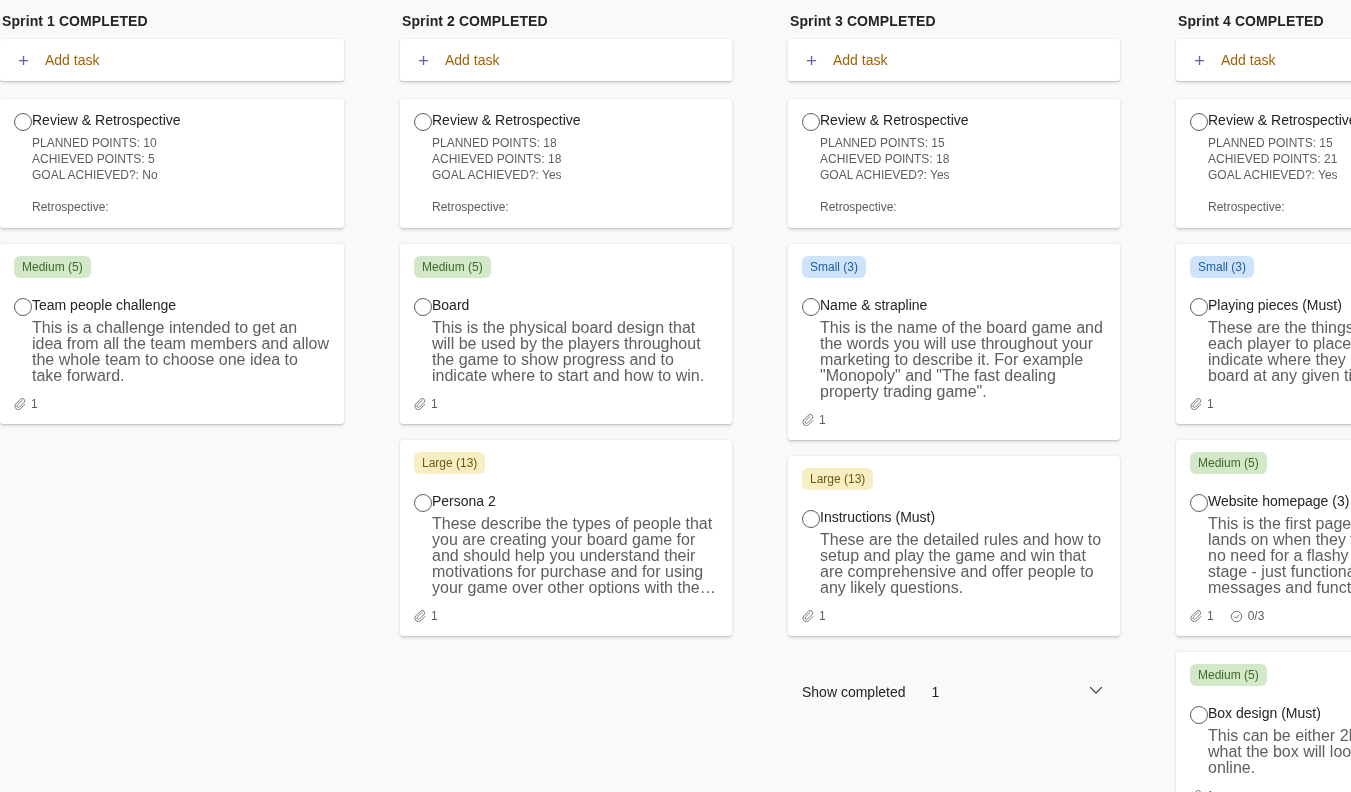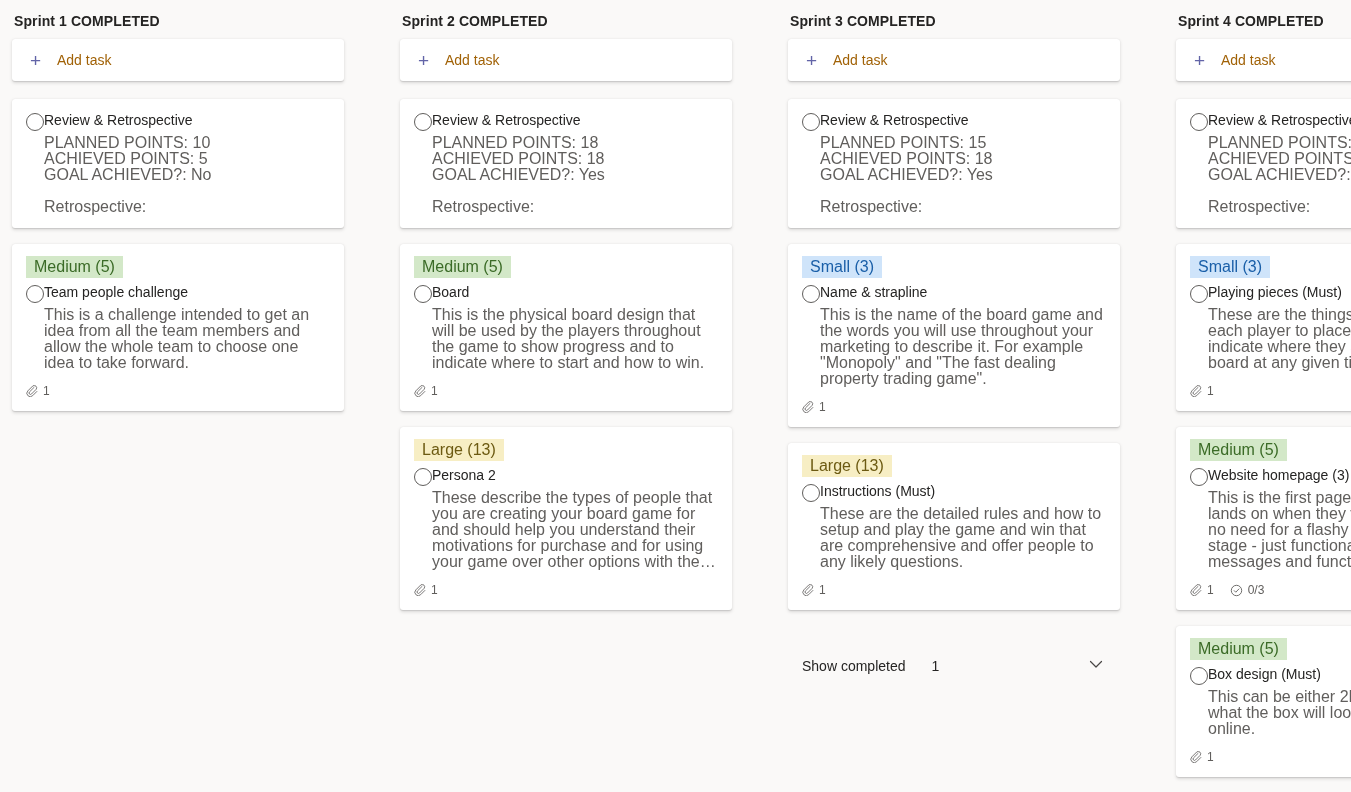--- a/index.html
+++ b/index.html
@@ -26,21 +26,21 @@
   }
 
   .column {
     width: 344px;
     flex: 0 0 344px;
     padding: 0 12px 0 0;
     height: 792px;
     overflow: hidden;
     position: relative;
   }
-  .column.col-0 { padding-left: 12px; width: 356px; flex: 0 0 356px; }
+  .column.col-0 { width: 356px; flex: 0 0 356px; }
   .column.col-1 { padding-left: 44px; width: 388px; flex: 0 0 388px; }
   .column.col-2 { padding-left: 44px; width: 388px; flex: 0 0 388px; }
   .column.col-3 { padding-left: 44px; width: 375px; flex: 0 0 375px; }
 
   .col-head {
     font-size: 14px;
     font-weight: 600;
     color: #252423;
     letter-spacing: 0.1px;
     padding: 13px 2px 10px 2px;
@@ -81,25 +81,25 @@
     border-radius: 3px;
     box-shadow: 0 0.3px 0.9px rgba(0,0,0,0.10), 0 1.6px 3.6px rgba(0,0,0,0.13);
     padding: 12px 14px 13px 14px;
     margin-bottom: 16px;
     cursor: pointer;
     position: relative;
   }
 
   .badge {
     display: inline-block;
-    font-size: 16px;
+    font-size: 12px;
     line-height: 14px;
     padding: 4px 8px 4px 8px;
-    border-radius: 0;
-    margin-bottom: 5px;
+    border-radius: 6px;
+    margin-bottom: 18px;
   }
   .badge.size-small  { background: #cfe4fa; color: #1a5fa8; }
   .badge.size-medium { background: #d3e8c8; color: #3b6b27; }
   .badge.size-large  { background: #f7eec4; color: #6c5a12; }
 
   .card-main {
     display: flex;
     align-items: flex-start;
   }
   .checkbox {
@@ -129,21 +129,21 @@
     overflow: hidden;
   }
   .card-desc.clamp5 {
     display: -webkit-box;
     -webkit-line-clamp: 5;
     -webkit-box-orient: vertical;
     max-height: 80px;
   }
 
   .retro-block {
-    font-size: 16px;
+    font-size: 12px;
     line-height: 16px;
     color: #605e5c;
     white-space: pre-wrap;
   }
 
   
   .card-meta {
     display: flex;
     align-items: center;
     gap: 16px;

